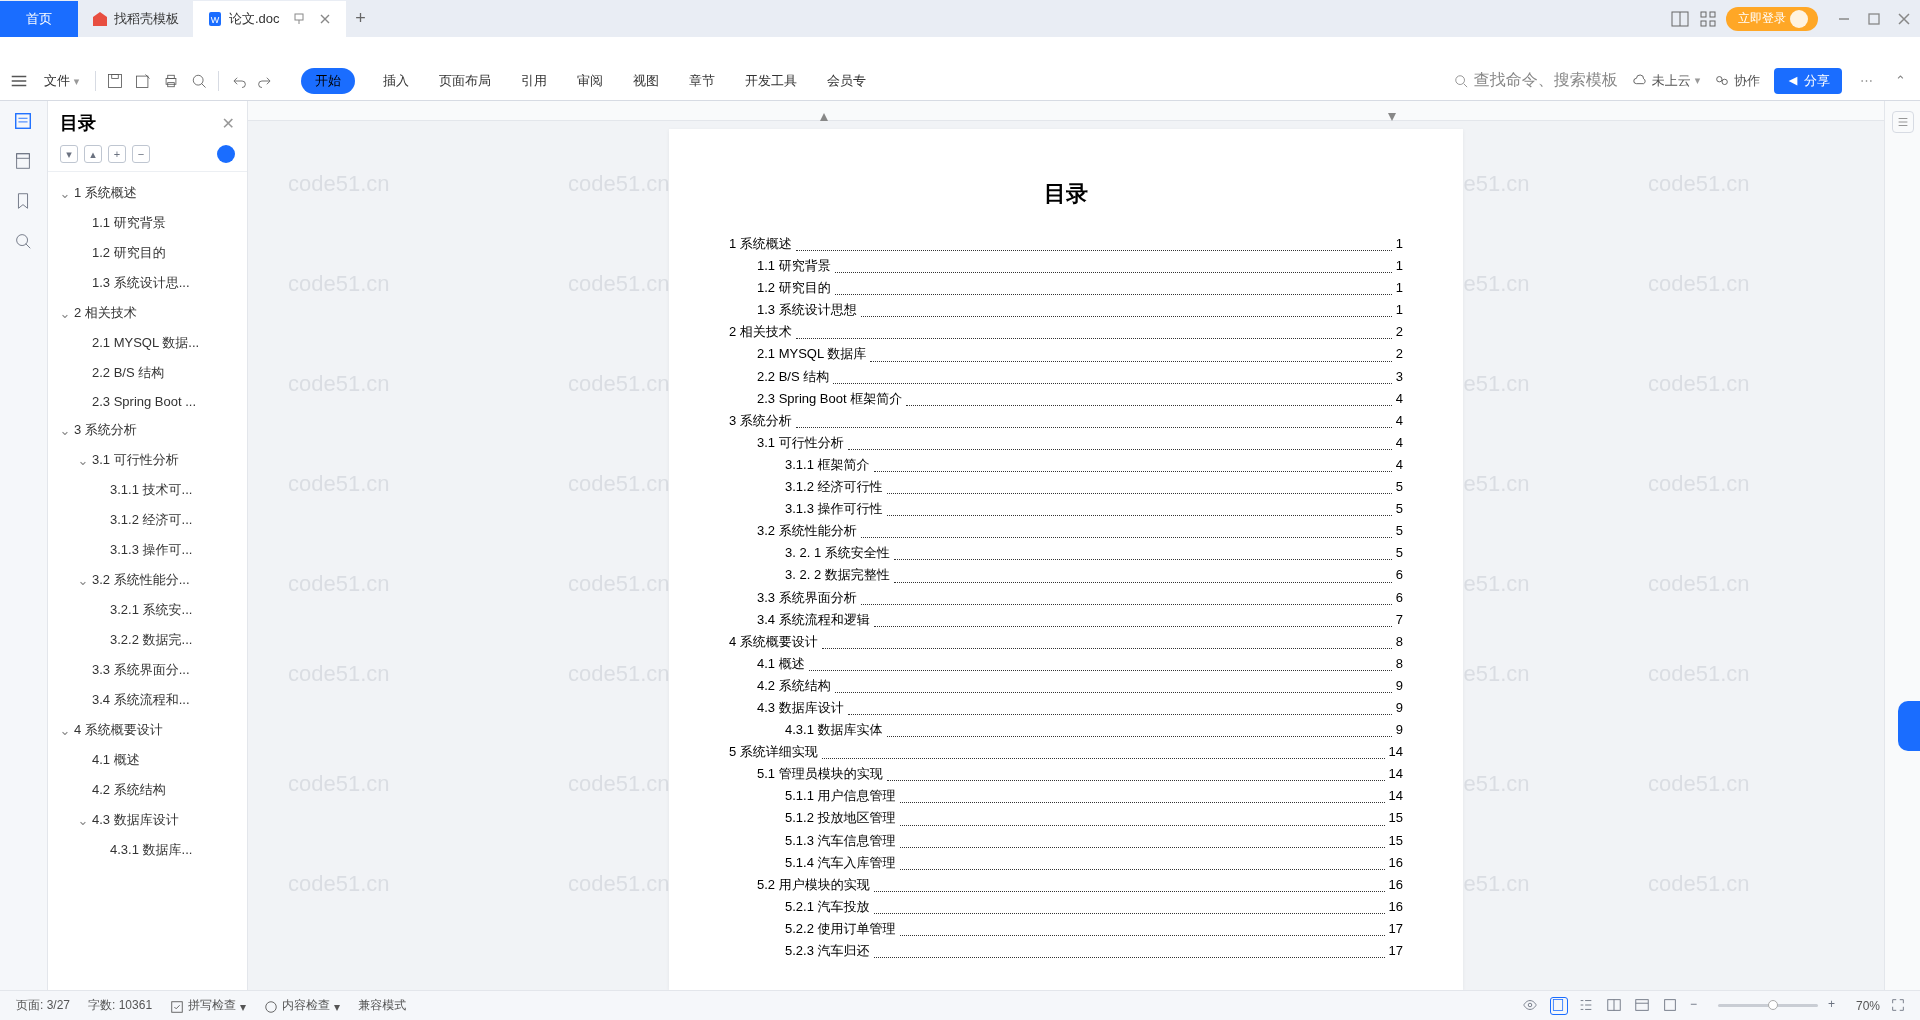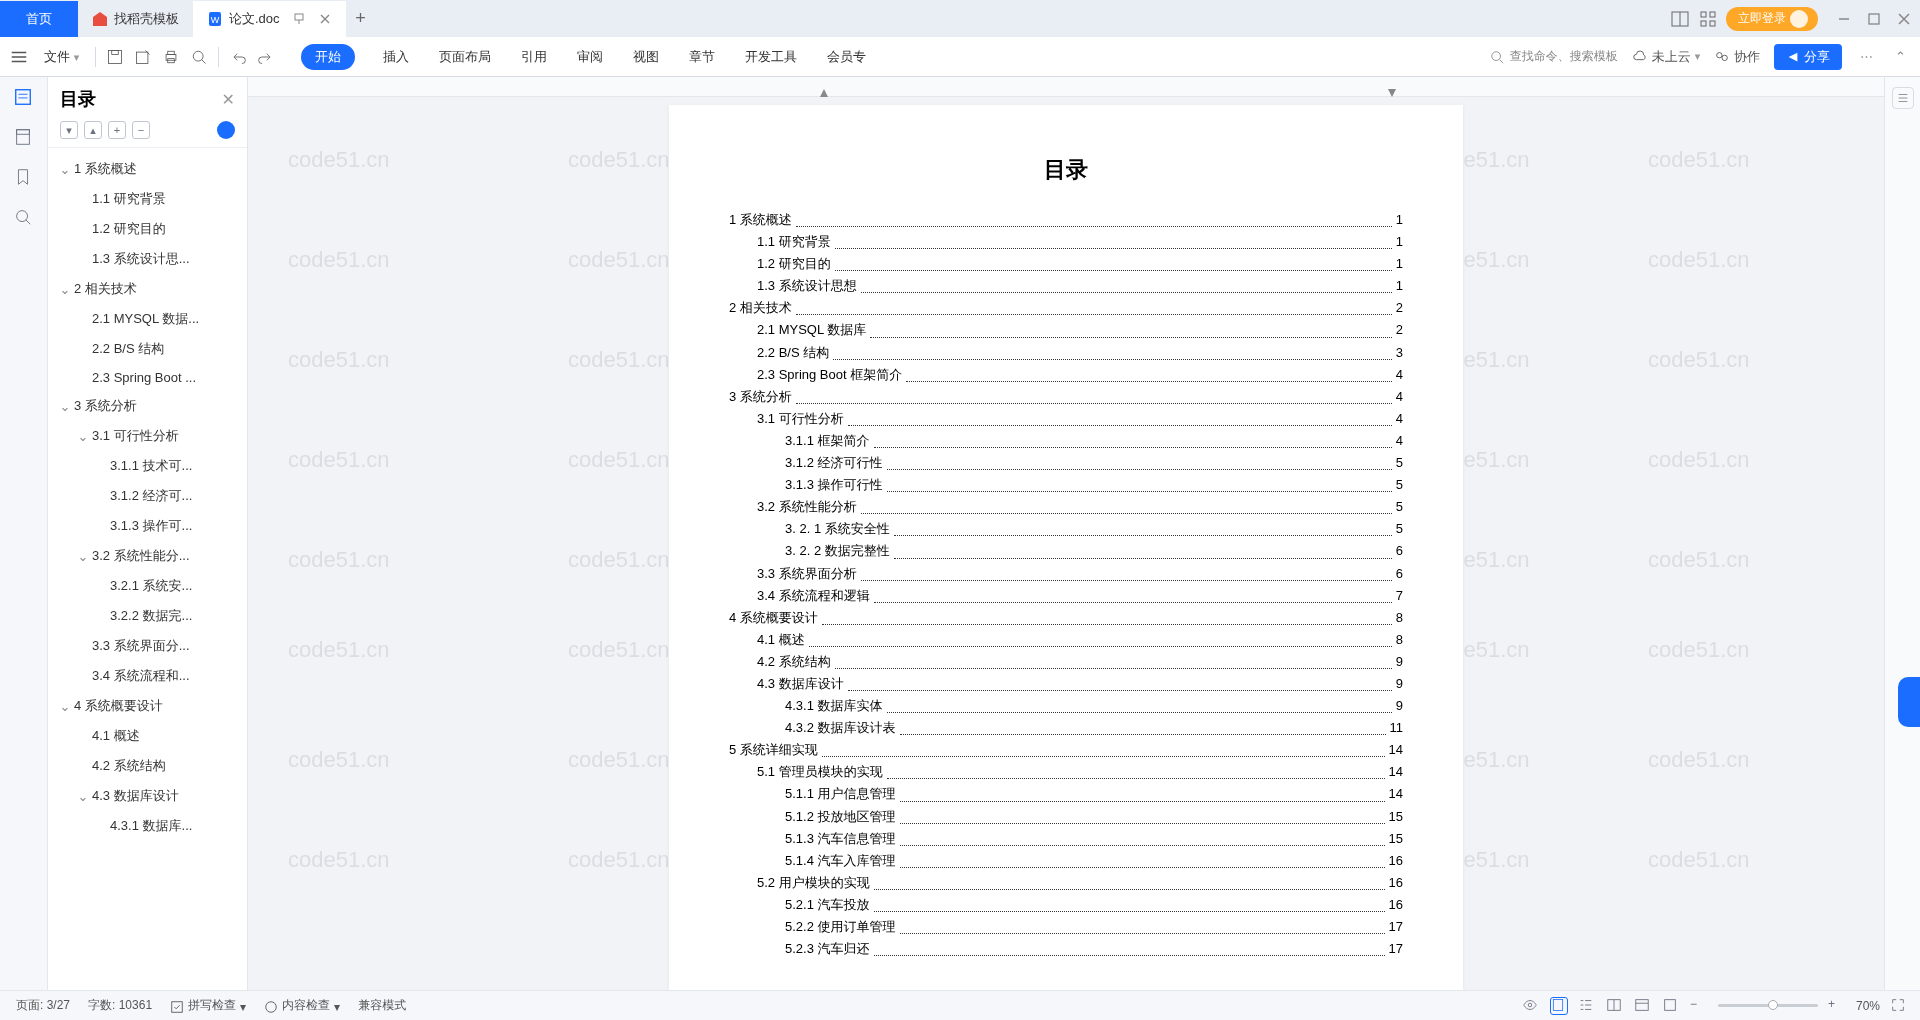--- a/index.html
+++ b/index.html
@@ -15,29 +15,29 @@
 .tab-pin { width: 14px; height: 14px; color: #888; margin-left: 6px; }
 .tab-add { width: 30px; text-align: center; color: #666; font-size: 18px; cursor: pointer; }
 .titlebar-right { position: absolute; right: 4px; display: flex; align-items: center; gap: 8px; }
 .tb-icon { width: 20px; height: 20px; color: #666; cursor: pointer; }
 .login-btn { background: #ffa726; color: #fff; border-radius: 14px; padding: 3px 10px 3px 12px; font-size: 12px; display: flex; align-items: center; gap: 4px; cursor: pointer; }
 .avatar-ico { width: 18px; height: 18px; border-radius: 50%; background: #fff3e0; display: inline-block; }
 .win-btns { display: flex; gap: 6px; margin-left: 6px; }
 .win-btn { width: 24px; height: 24px; color: #888; display: flex; align-items: center; justify-content: center; cursor: pointer; }
 
 
-.ribbon { height: 40px; border-bottom: 1px solid #d7dbe3; display: flex; align-items: center; padding: 12px 8px; gap: 6px; font-size: 13px; color: #333; }
+.ribbon { height: 40px; border-bottom: 1px solid #d7dbe3; display: flex; align-items: center; padding: 12px 8px; gap: 6px; font-size: 13px; color: #333; margin-top: 24px; }
 .rb-icon { width: 22px; height: 22px; color: #555; cursor: pointer; display: flex; align-items: center; justify-content: center; }
 .rb-sep { width: 1px; height: 20px; background: #d7dbe3; margin: 0 2px; }
 .rb-file { padding: 0 8px; cursor: pointer; }
 .rb-tabs { display: flex; gap: 26px; margin-left: 18px; }
 .rb-tab { cursor: pointer; padding: 4px 2px; }
-.rb-tab.active { background: #1a6dff; color: #ffffff; border-radius: 14px; padding: 4px 14px; }
+.rb-tab.active { background: #1a6dff; color: #000000; border-radius: 14px; padding: 4px 14px; }
 .rb-right { position: absolute; right: 10px; display: flex; align-items: center; gap: 14px; }
-.rb-search { color: #888; font-size: 12px; cursor: text; display: flex; align-items: center; gap: 6px; }
+.rb-search { color: #888; font-size: 16px; cursor: text; display: flex; align-items: center; gap: 6px; }
 .rb-cloud { color: #555; display: flex; align-items: center; gap: 4px; cursor: pointer; font-size: 13px; }
 .rb-share { background: #1a6dff; color: #fff; border-radius: 4px; padding: 4px 12px; font-size: 13px; display: flex; align-items: center; gap: 4px; cursor: pointer; }
 .rb-more { color: #888; cursor: pointer; padding: 0 4px; }
 
 
 .main { flex: 1; display: flex; overflow: hidden; position: relative; }
 .left-rail { width: 48px; background: #f5f7fa; border-right: 1px solid #e3e6eb; display: flex; flex-direction: column; align-items: center; padding-top: 10px; gap: 18px; }
 .rail-icon { width: 22px; height: 22px; color: #6b7280; cursor: pointer; }
 .rail-icon.active { color: #1a6dff; }
 
@@ -551,25 +551,20 @@
           <div class="toc-line tlv1">
             <span class="toc-text">4.3 数据库设计</span>
             <span class="toc-dots"></span>
             <span class="toc-page">9</span>
           </div>
           <div class="toc-line tlv2">
             <span class="toc-text">4.3.1 数据库实体</span>
             <span class="toc-dots"></span>
             <span class="toc-page">9</span>
           </div>
-          <div class="toc-line tlv2">
-            <span class="toc-text">4.3.2 数据库设计表</span>
-            <span class="toc-dots"></span>
-            <span class="toc-page">11</span>
-          </div>
           <div class="toc-line tlv0">
             <span class="toc-text">5 系统详细实现</span>
             <span class="toc-dots"></span>
             <span class="toc-page">14</span>
           </div>
           <div class="toc-line tlv1">
             <span class="toc-text">5.1 管理员模块的实现</span>
             <span class="toc-dots"></span>
             <span class="toc-page">14</span>
           </div>

